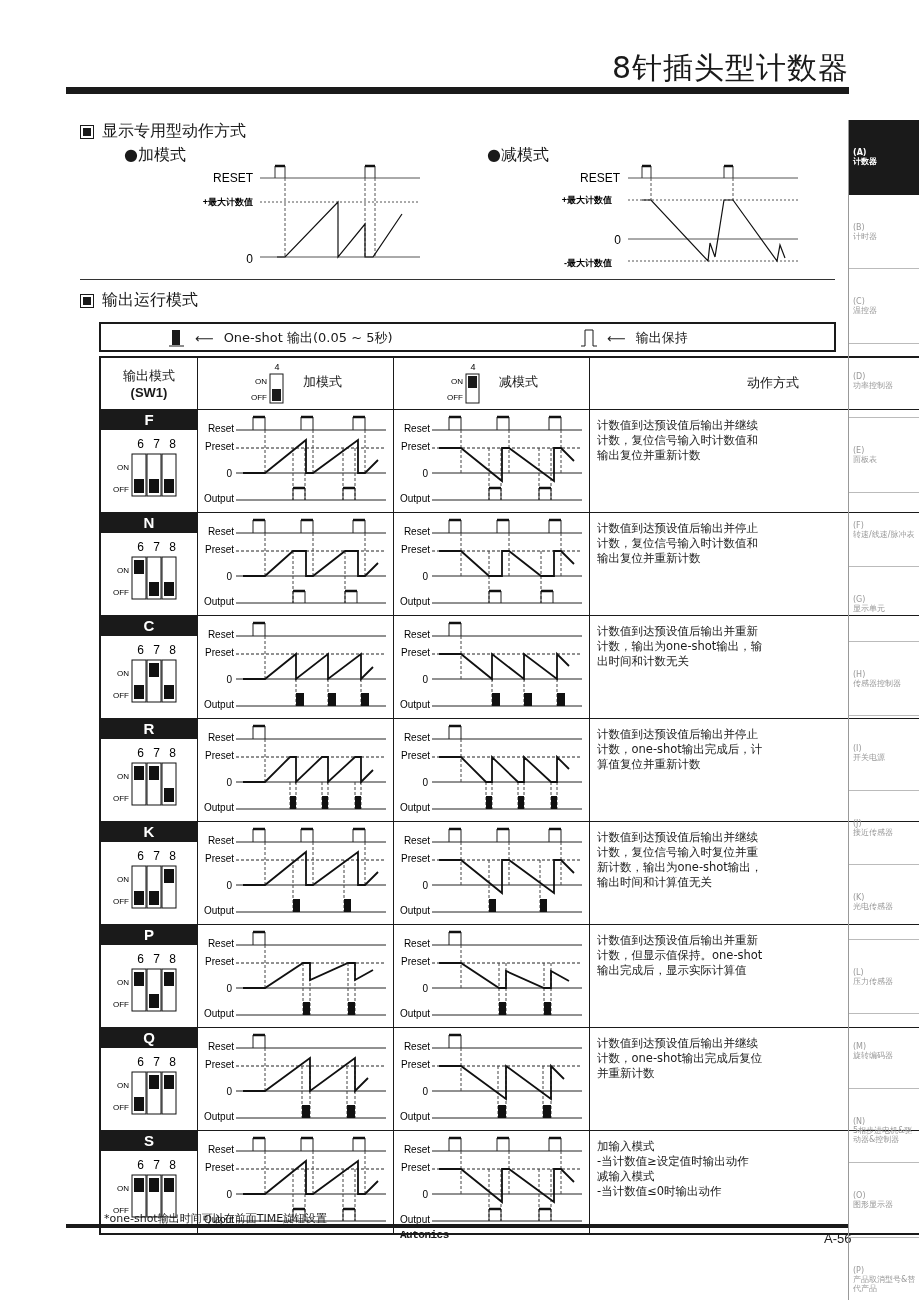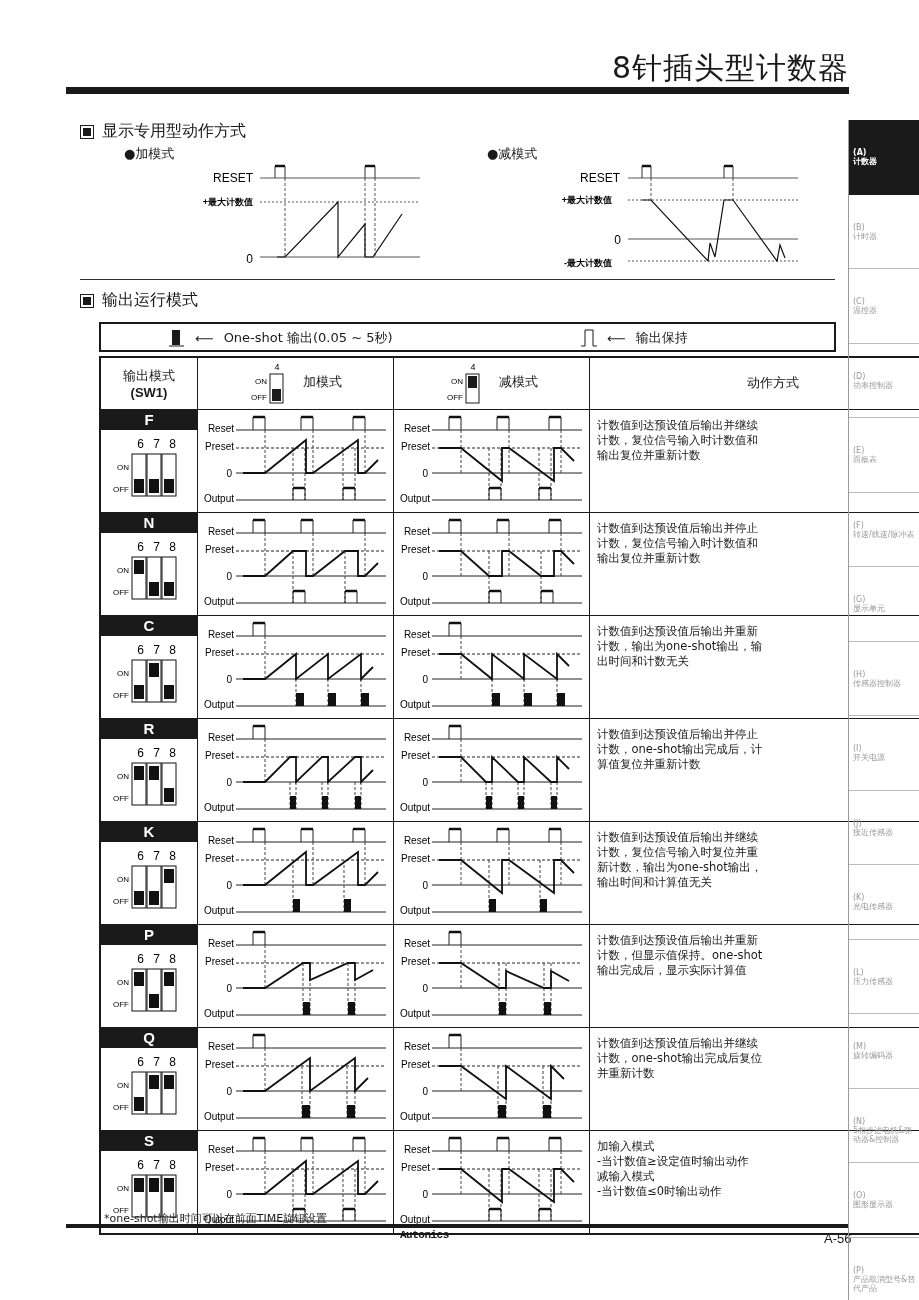--- a/index.html
+++ b/index.html
@@ -2,21 +2,21 @@
 <html><head>
 <meta charset="utf-8">
 <style>
   * { box-sizing: border-box; margin: 0; padding: 0; }
   body { width: 919px; height: 1300px; background: #fff; position: relative; font-family: "DejaVu Sans", sans-serif; color: #1a1a1a; overflow: hidden; }
   .page-title { position: absolute; right: 70px; top: 48px; font-size: 30px; font-weight: normal; letter-spacing: 1px; }
   .top-rule { position: absolute; left: 66px; top: 87px; width: 783px; height: 7px; background: #1a1a1a; }
   .section-head { position: absolute; left: 80px; font-size: 16px; display: flex; align-items: center; gap: 8px; text-align: center; }
   .sq-icon { width: 14px; height: 14px; border: 1.5px solid #1a1a1a; display: inline-flex; align-items: center; justify-content: center; }
   .sq-icon::after { content: ""; width: 8px; height: 8px; background: #1a1a1a; }
-  .sub-head { position: absolute; font-size: 13px; }
+  .sub-head { position: absolute; font-size: 16px; }
   .mid-rule { position: absolute; left: 80px; top: 279px; width: 755px; height: 1px; background: #333; }
   .legend-box { position: absolute; left: 99px; top: 322px; width: 737px; height: 30px; border: 2px solid #1a1a1a; font-size: 13px; }
   .legend-item { position: absolute; top: 5px; display: flex; align-items: center; gap: 10px; }
   .main-table { position: absolute; left: 99px; top: 356px; width: 859px; border-collapse: collapse; border: 2px solid #1a1a1a; }
   .main-table td, .main-table th { border: 1px solid #1a1a1a; vertical-align: top; }
   .main-table th { height: 52px; font-weight: normal; font-size: 13px; vertical-align: middle; }
   .mode-cell { width: 96px; padding: 0; }
   .mode-letter { background: #1a1a1a; color: #fff; text-align: center; font-weight: bold; font-size: 15px; height: 20px; line-height: 20px; font-family: "Liberation Sans", sans-serif; }
   .wave-cell { width: 195px; padding: 0; }
   .desc-cell { padding: 8px 6px 0 7px; font-size: 11.5px; line-height: 15px; margin-left: 22px; }

